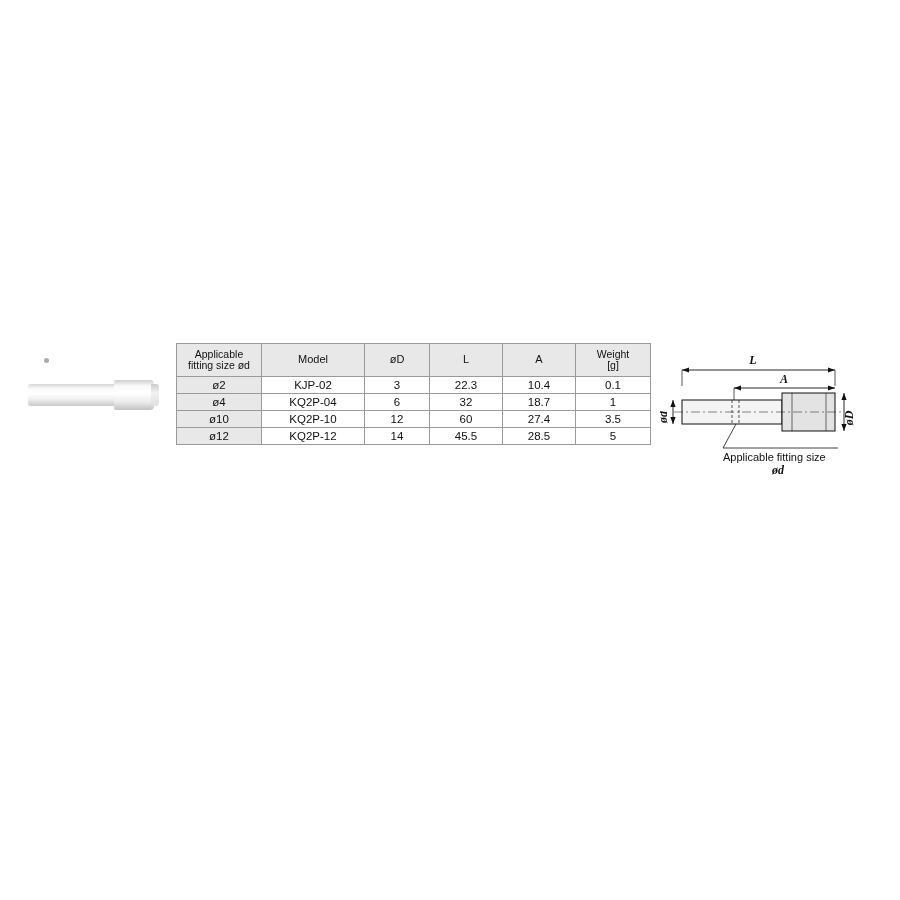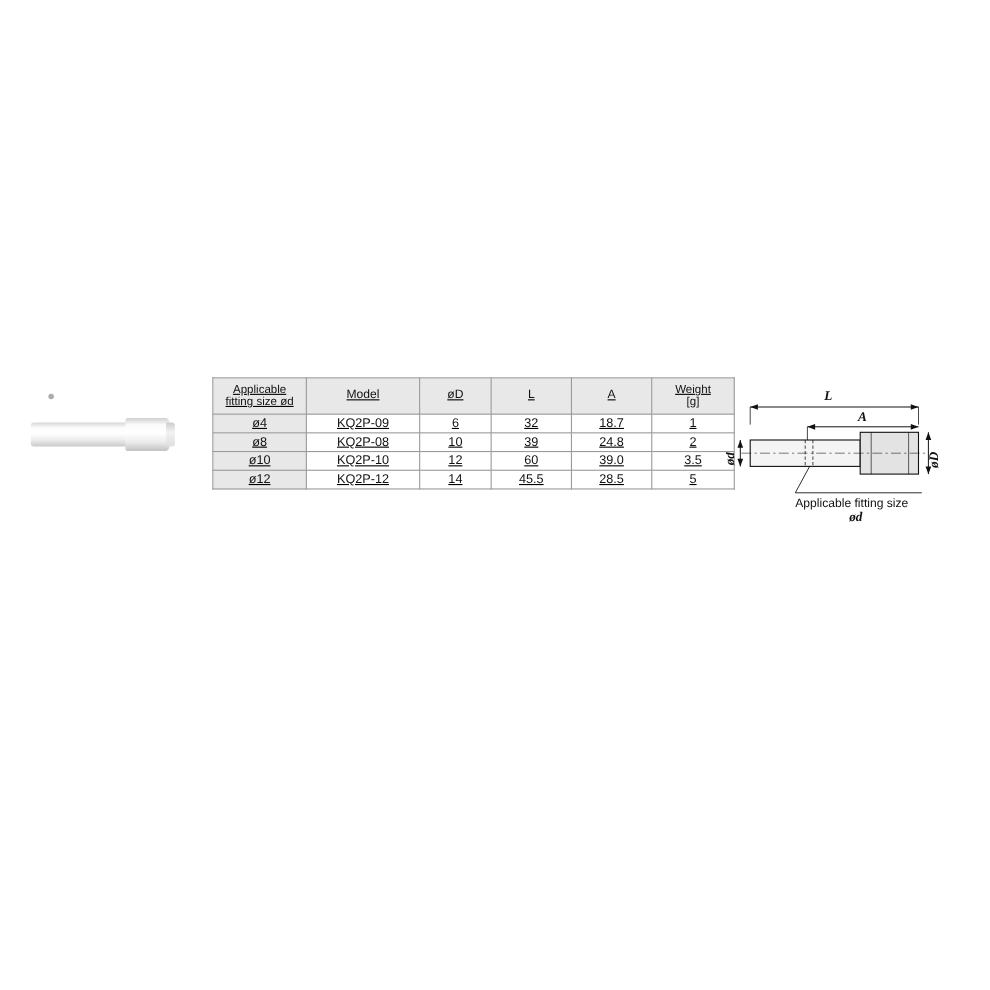--- a/index.html
+++ b/index.html
@@ -57,23 +57,22 @@
     width: 5px;
     height: 5px;
     background: #8f8f8f;
     border-radius: 50%;
     opacity: 0.75;
   }
 
   
   #spec-table-wrap {
     position: absolute;
-    left: 193px;
+    left: 176px;
     top: 343px;
-    text-decoration: underline;
   }
   table.spec {
     border-collapse: collapse;
     font-size: 11.5px;
     color: #111111;
     background: #ffffff;
   }
   table.spec th, table.spec td {
     border: 1px solid #9a9a9a;
     text-align: center;
@@ -156,41 +155,41 @@
         <th class="c-l">L</th>
         <th class="c-a">A</th>
         <th class="c-w">
           <span class="hdr-two-line">Weight</span>
           <span class="hdr-two-line">[g]</span>
         </th>
       </tr>
     </thead>
     <tbody id="spec-body">
         <tr>
+          <td class="fit">ø2</td>
+          <td class="model">KJP-02</td>
+          <td class="num">3</td>
+          <td class="num">22.3</td>
+          <td class="num">10.4</td>
+          <td class="num">0.1</td>
+        </tr>
+        <tr>
           <td class="fit">ø4</td>
-          <td class="model">KQ2P-09</td>
+          <td class="model">KQ2P-04</td>
           <td class="num">6</td>
           <td class="num">32</td>
           <td class="num">18.7</td>
           <td class="num">1</td>
         </tr>
         <tr>
-          <td class="fit">ø8</td>
-          <td class="model">KQ2P-08</td>
-          <td class="num">10</td>
-          <td class="num">39</td>
-          <td class="num">24.8</td>
-          <td class="num">2</td>
-        </tr>
-        <tr>
           <td class="fit">ø10</td>
           <td class="model">KQ2P-10</td>
           <td class="num">12</td>
           <td class="num">60</td>
-          <td class="num">39.0</td>
+          <td class="num">27.4</td>
           <td class="num">3.5</td>
         </tr>
         <tr>
           <td class="fit">ø12</td>
           <td class="model">KQ2P-12</td>
           <td class="num">14</td>
           <td class="num">45.5</td>
           <td class="num">28.5</td>
           <td class="num">5</td>
         </tr>

